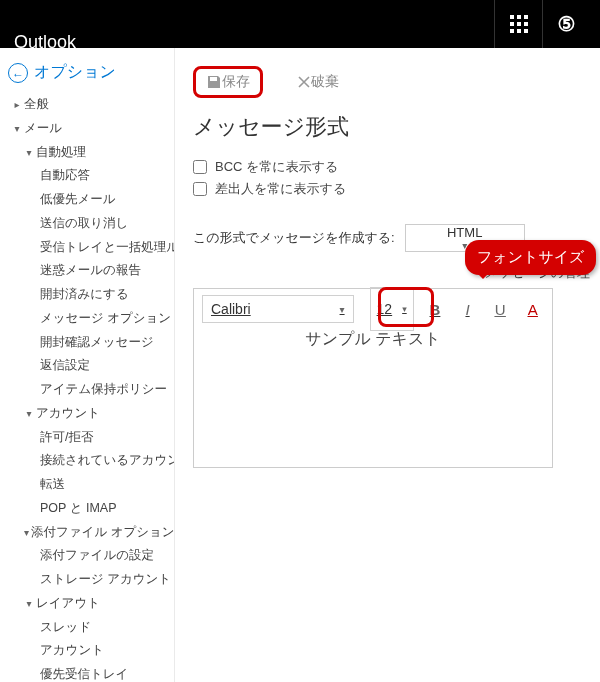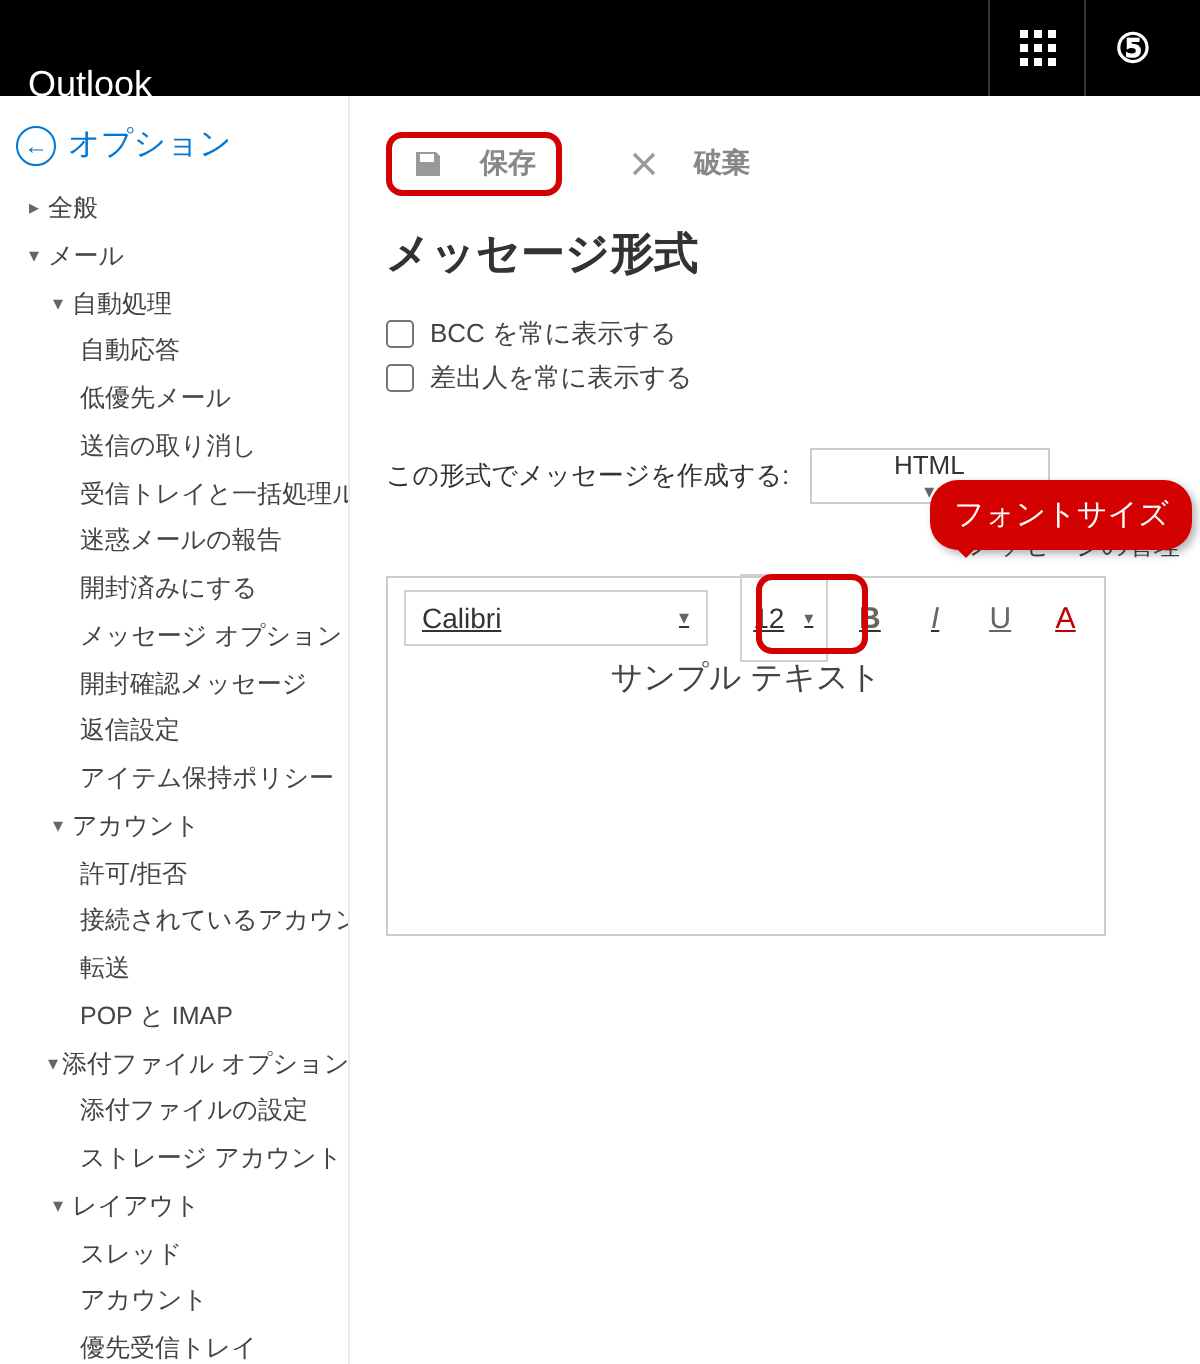--- a/index.html
+++ b/index.html
@@ -56,30 +56,30 @@
   .tree { line-height: 1.9; color: #444; }
   .tree .item { display:flex; align-items:center; white-space: nowrap; cursor: pointer; padding-right:4px;}
   .tree .caret { width: 10px; text-align:center; color:#666; font-size:10px; margin-right:2px;}
   .lvl0 { padding-left: 6px; font-weight: 500;}
   .lvl1 { padding-left: 18px; }
   .lvl2 { padding-left: 34px; }
 
   .main { flex:1; padding: 18px 10px 0 18px; position:relative; }
   .toolbar { display:flex; gap: 24px; align-items:center; margin-bottom: 4px;}
   .tool-btn {
-    display:flex; align-items:center; gap:18px;
-    color:#888; font-size:14px; padding:6px 10px; cursor:pointer; border-radius:2px;font-weight:bold;
+    display:flex; align-items:center; gap:0;
+    color:#888; font-size:14px; padding:6px 10px; cursor:pointer; border-radius:2px;
   }
   .save-highlight {
     border: 3px solid #d40101; border-radius: 8px;
     padding: 4px 10px;
   }
   .disk-icon svg, .x-icon svg { display:block; }
 
-  h2.page-title { font-size: 22px; font-weight: 700; color:#333; margin: 14px 0 16px 0;}
+  h2.page-title { font-size: 22px; font-weight: 400; color:#333; margin: 14px 0 16px 0;}
   .chk-row { display:flex; align-items:center; gap:8px; margin: 4px 0; color:#444; }
   .chk-row input { width:14px; height:14px; }
 
   .compose-row { display:flex; align-items:center; gap:10px; margin-top: 26px; font-size:13px;}
   .select-wrap {
     border:1px solid #ccc; height:28px; min-width:120px;
     display:flex; align-items:center; justify-content:space-between;
     padding: 0 8px; cursor:pointer; background:#fff;flex-direction:column;
   }
 

